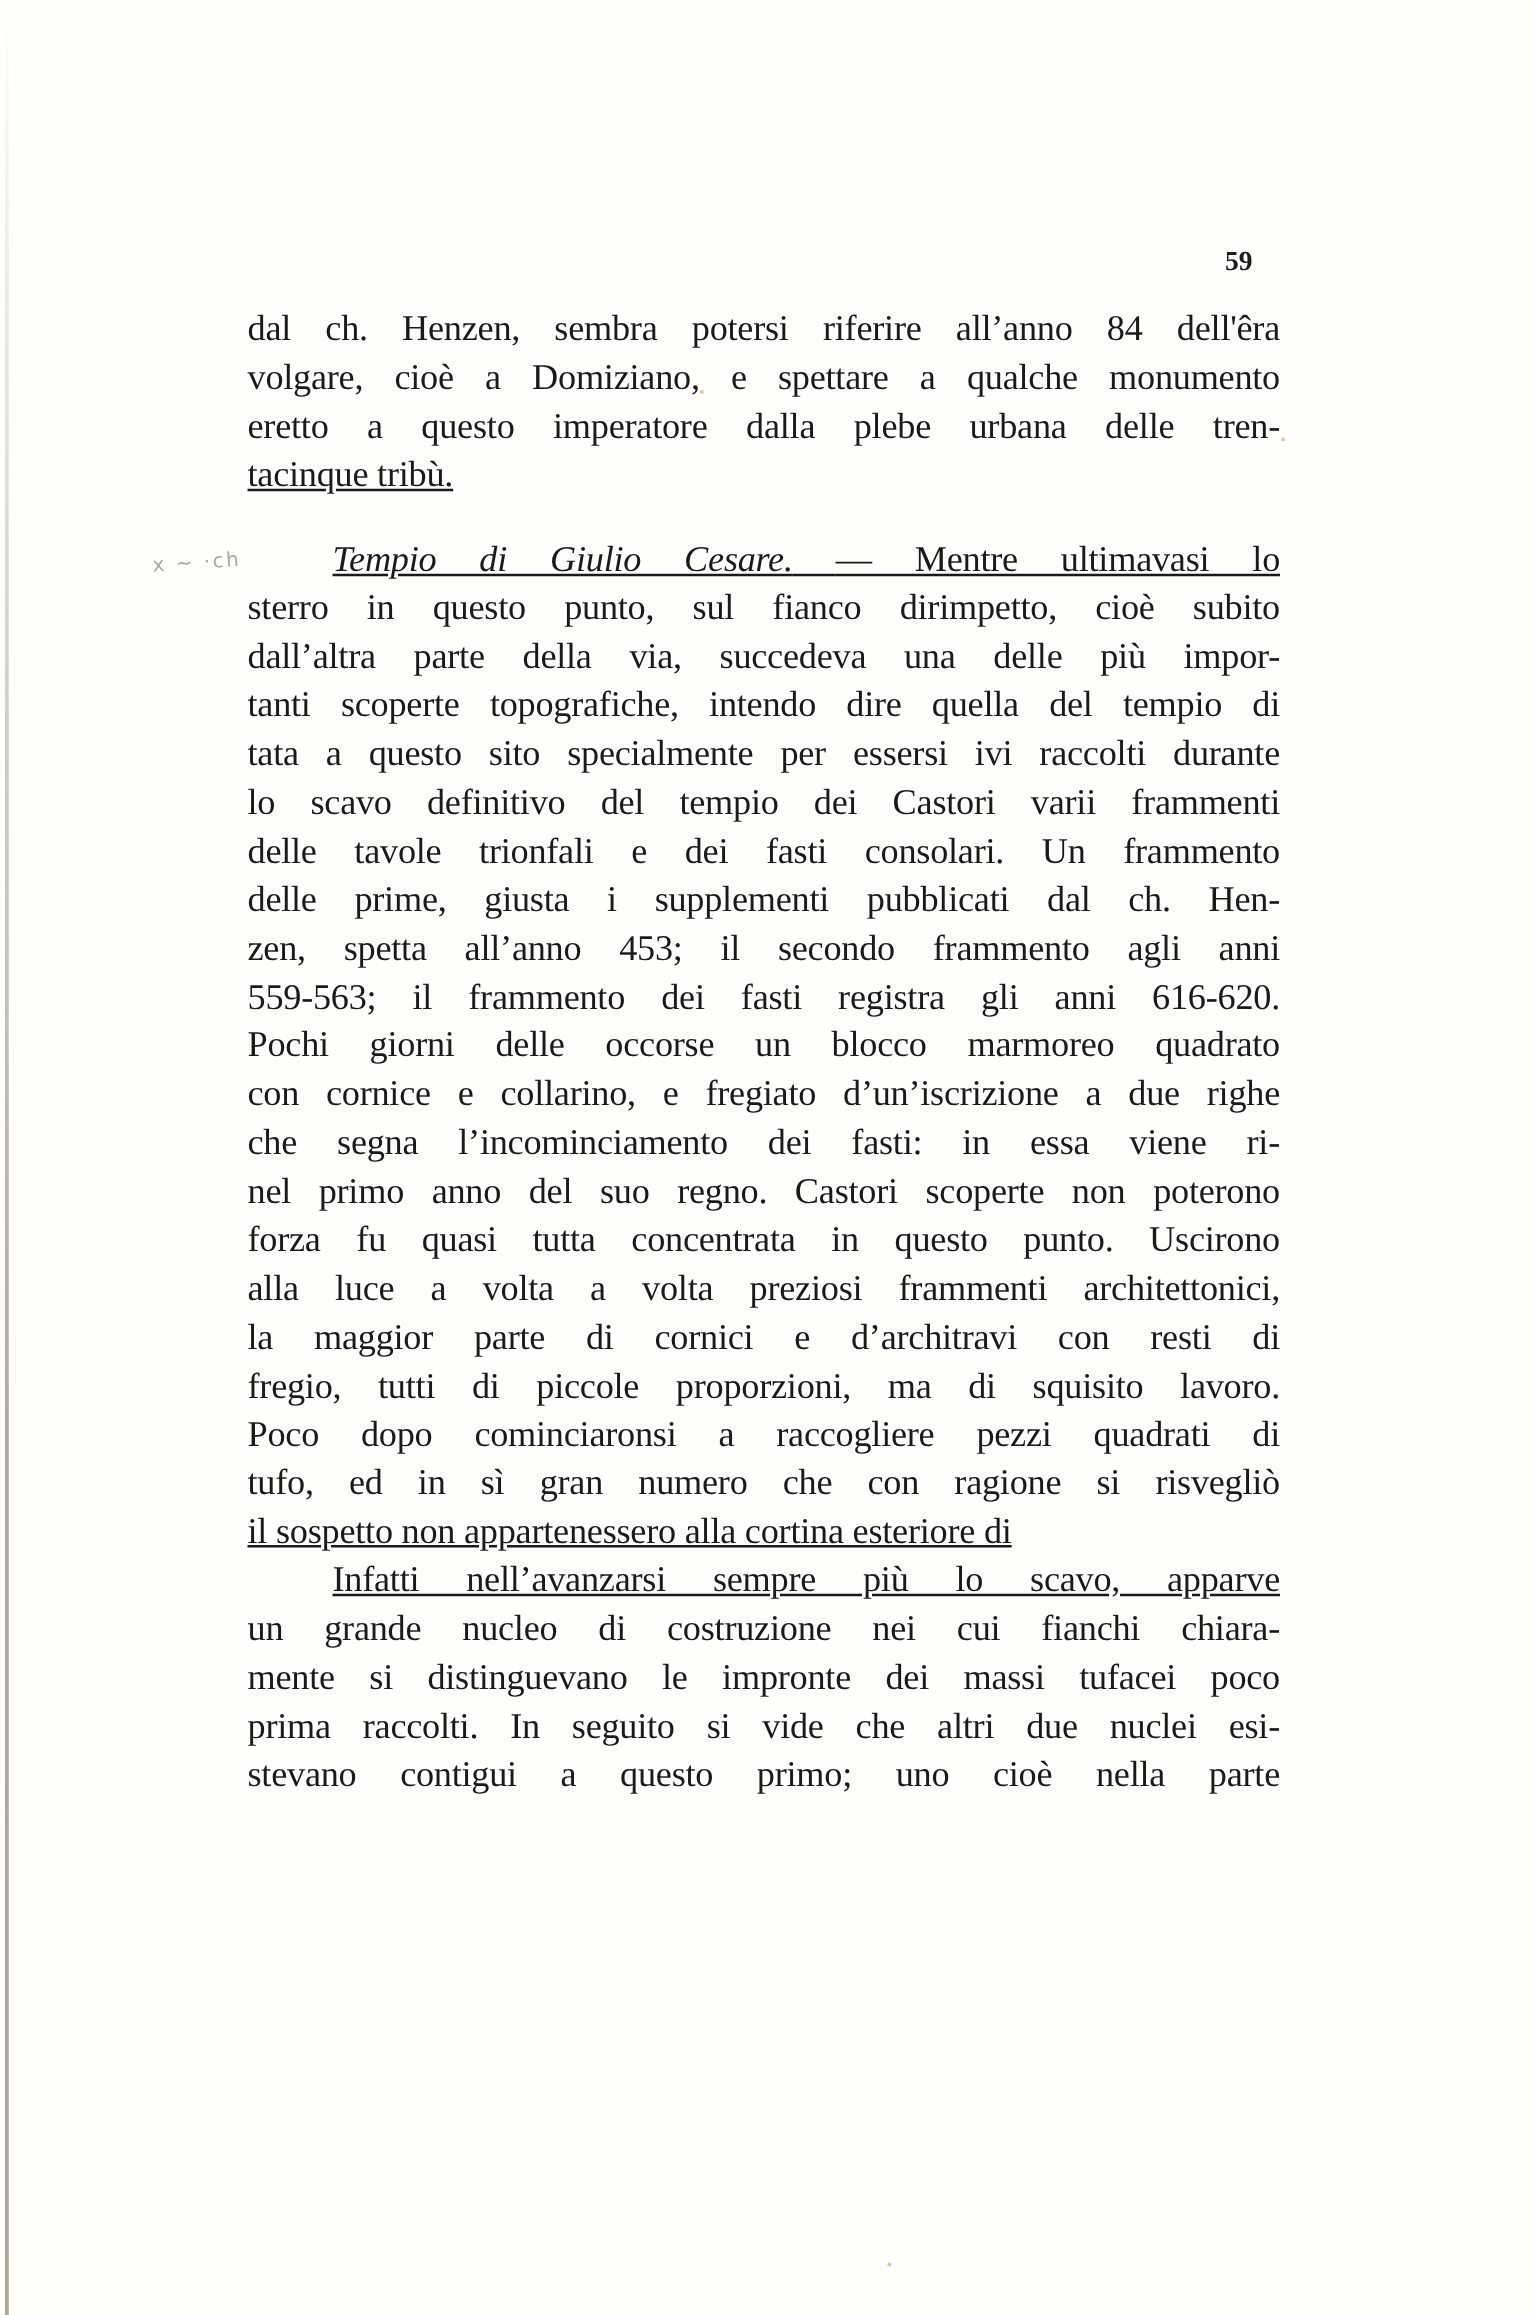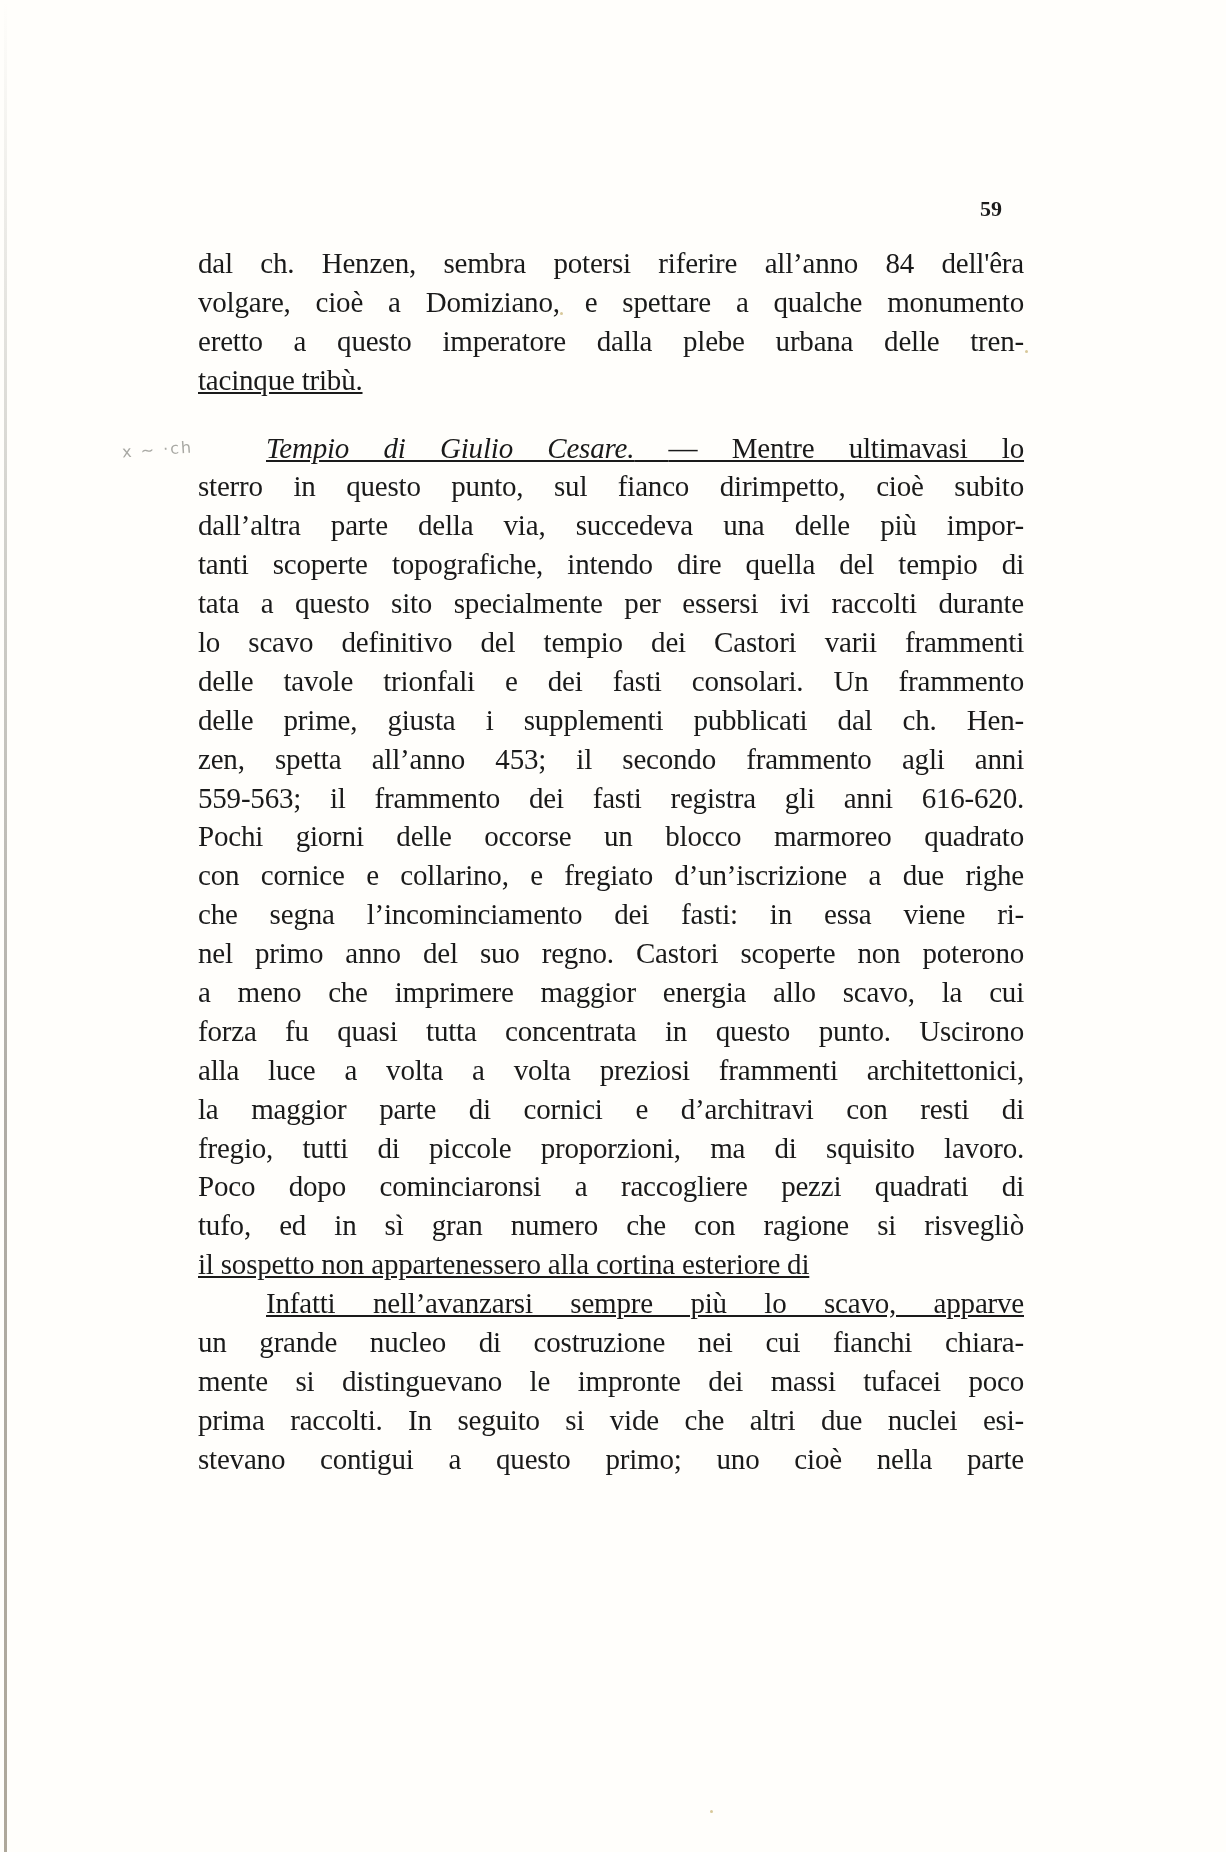--- a/index.html
+++ b/index.html
@@ -65,21 +65,20 @@
     <span class="line">tata a questo sito specialmente per essersi ivi raccolti durante</span>
     <span class="line">lo scavo definitivo del tempio dei Castori varii frammenti</span>
     <span class="line">delle tavole trionfali e dei fasti consolari. Un frammento</span>
     <span class="line">delle prime, giusta i supplementi pubblicati dal ch. Hen-</span>
     <span class="line">zen, spetta all’anno 453; il secondo frammento agli anni</span>
     <span class="line">559-563; il frammento dei fasti registra gli anni 616-620.</span>
     <span class="line">Pochi giorni delle occorse un blocco marmoreo quadrato</span>
     <span class="line">con cornice e collarino, e fregiato d’un’iscrizione a due righe</span>
     <span class="line">che segna l’incominciamento dei fasti: in essa viene ri-</span>
     <span class="line">nel primo anno del suo regno. Castori scoperte non poterono</span>
-    <span class="line">a meno che imprimere maggior energia allo scavo, la cui</span>
     <span class="line">forza fu quasi tutta concentrata in questo punto. Uscirono</span>
     <span class="line">alla luce a volta a volta preziosi frammenti architettonici,</span>
     <span class="line">la maggior parte di cornici e d’architravi con resti di</span>
     <span class="line">fregio, tutti di piccole proporzioni, ma di squisito lavoro.</span>
     <span class="line">Poco dopo cominciaronsi a raccogliere pezzi quadrati di</span>
     <span class="line">tufo, ed in sì gran numero che con ragione si risvegliò</span>
     <span class="line last">il sospetto non appartenessero alla cortina esteriore di</span>
   </div>
 
   <div>

